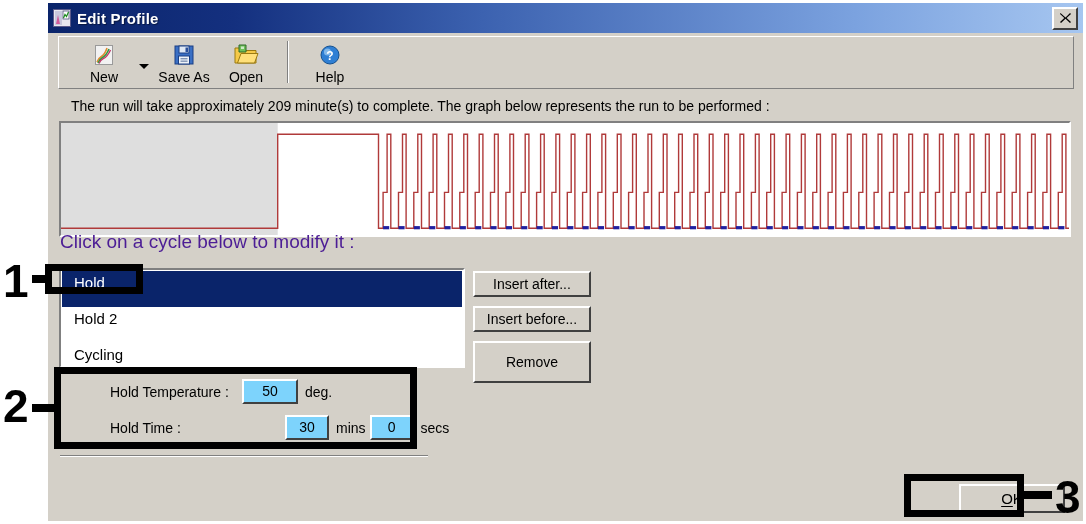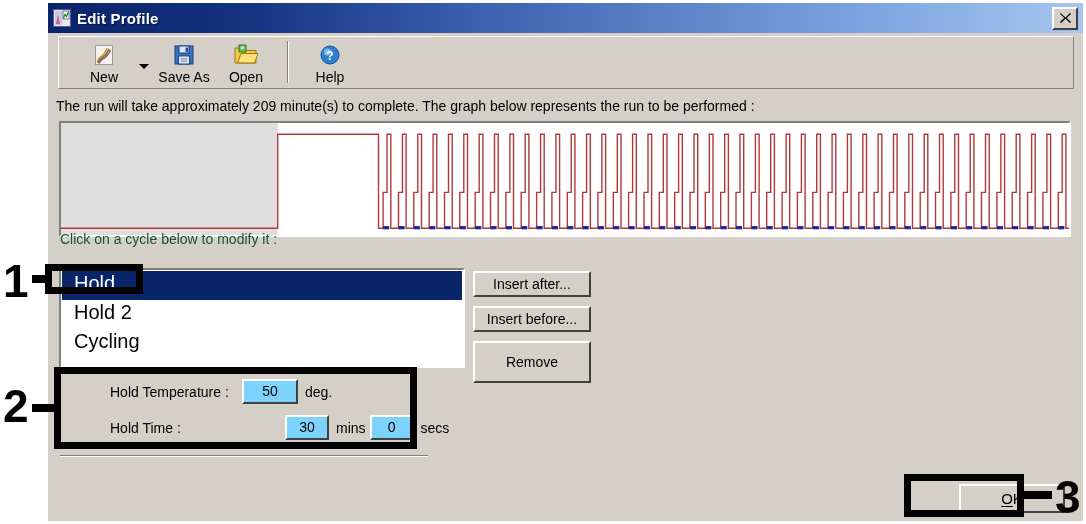--- a/index.html
+++ b/index.html
@@ -128,21 +128,21 @@
     height: 42px;
     margin: 2px 10px 0 10px;
     border-left: 1px solid #808080;
     border-right: 1px solid #ffffff;
     box-sizing: border-box;
   }
 
   
   .info-line {
     position: absolute;
-    left: 8px;
+    left: 23px;
     top: 95px;
     font-size: 14px;
     color: #000000;
     white-space: nowrap;
   }
 
   
   .graph-panel {
     position: absolute;
     left: 11px;
@@ -157,44 +157,44 @@
     box-sizing: border-box;
     overflow: hidden;
   }
   .graph-svg { display: block; }
 
   
   .click-line {
     position: absolute;
     left: 12px;
     top: 228px;
-    font-size: 14px;
-    color: #14532d;
+    font-size: 19px;
+    color: #4c1d95;
     white-space: nowrap;
   }
 
   
   .listbox {
     position: absolute;
     left: 11px;
     top: 265px;
     width: 406px;
     height: 100px;
     background: #ffffff;
     border-top: 2px solid #808080;
     border-left: 2px solid #808080;
     border-right: 2px solid #ffffff;
     border-bottom: 2px solid #ffffff;
     box-sizing: border-box;
     padding: 1px;
   }
   .lb-item {
-    height: 29px;
+    height: 36px;
     line-height: 24px;
-    font-size: 20px;
+    font-size: 15px;
     color: #000000;
     padding-left: 12px;
     white-space: nowrap;
     cursor: default;
   }
   .lb-item.selected {
     background: #0a246a;
     color: #ffffff;
   }
 

